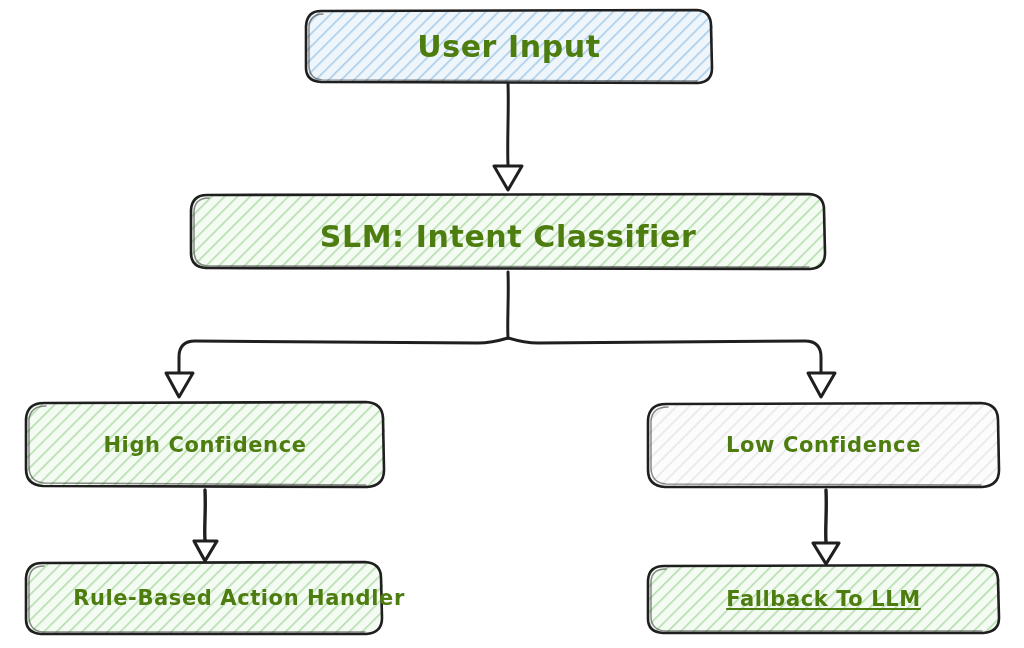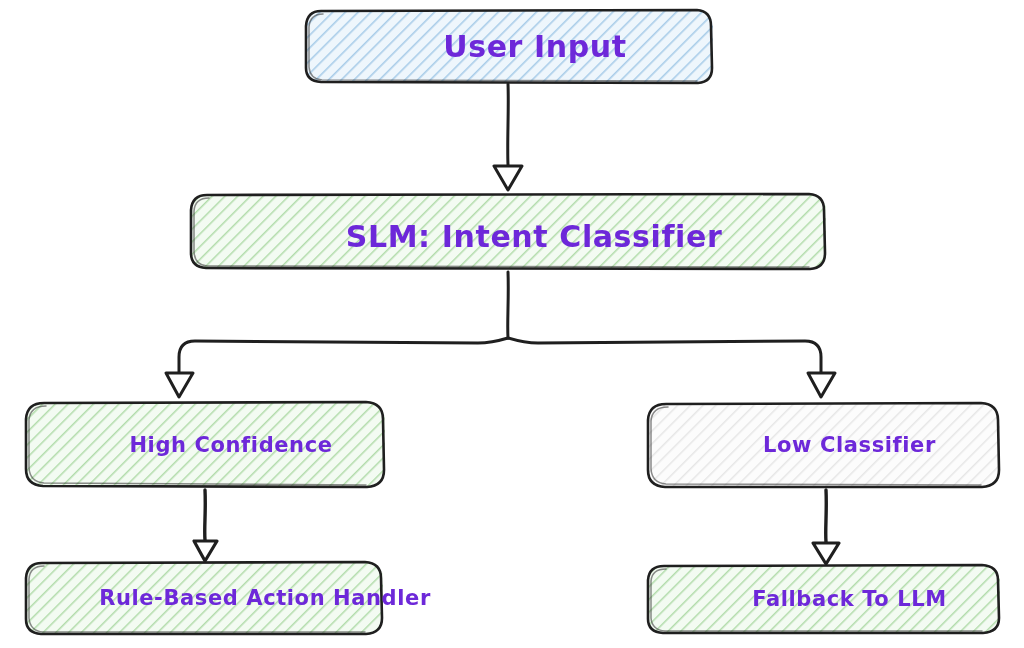--- a/index.html
+++ b/index.html
@@ -21,27 +21,26 @@
     top: 0;
     width: 1024px;
     height: 648px;
   }
   .node-label {
     position: absolute;
     display: flex;
     align-items: center;
     justify-content: center;
     text-align: center;
-    color: #6d28d9;
+    color: #4d7c0f;
     font-family: "DejaVu Sans", sans-serif;
     font-weight: 700;
     letter-spacing: 0.6px;
     pointer-events: none;
     white-space: nowrap;
-    padding-left: 26px;
   }
   .lbl-lg { font-size: 30px; }
   .lbl-md { font-size: 21px; border-radius: 24px; }
 </style>
 </head>
 <body>
 
 <div id="canvas">
 
   <svg id="diagram-svg" viewBox="0 0 1024 648">
@@ -125,19 +124,19 @@
       <path d="M813,543 L839,543 L826,564 Z" fill="#ffffff" stroke="#1f1f1f" stroke-width="3.2" stroke-linejoin="round"></path>
     </g>
   </svg>
 
   <div class="node-label lbl-lg" style="left:305px; top:10px; width:408px; height:73px;">User Input</div>
 
   <div class="node-label lbl-lg" style="left:190px; top:194px; width:636px; height:84px;">SLM: Intent Classifier</div>
 
   <div class="node-label lbl-md" style="left:25px; top:402px; width:360px; height:85px;">High Confidence</div>
 
-  <div class="node-label lbl-md" style="left:647px; top:403px; width:353px; height:84px;">Low Classifier</div>
+  <div class="node-label lbl-md" style="left:647px; top:403px; width:353px; height:84px;">Low Confidence</div>
 
   <div class="node-label lbl-md" style="left:25px; top:562px; width:358px; height:72px;margin-left:35px;">Rule-Based Action Handler</div>
 
-  <div class="node-label lbl-md" style="left:647px; top:565px; width:353px; height:68px;">Fallback To LLM</div>
+  <div class="node-label lbl-md" style="left:647px; top:565px; width:353px; height:68px;text-decoration:underline;">Fallback To LLM</div>
 
 </div>
 
 </body></html>

